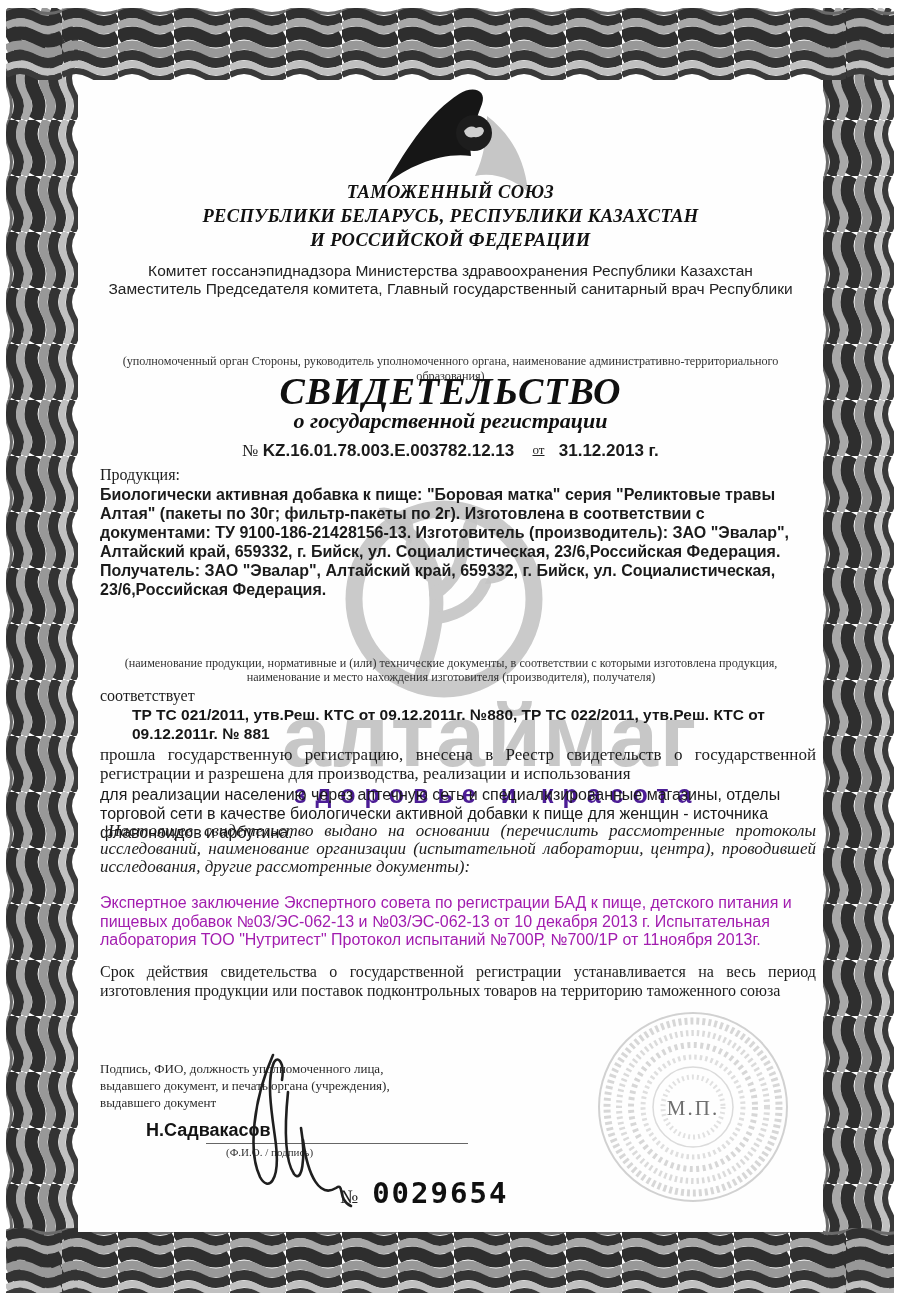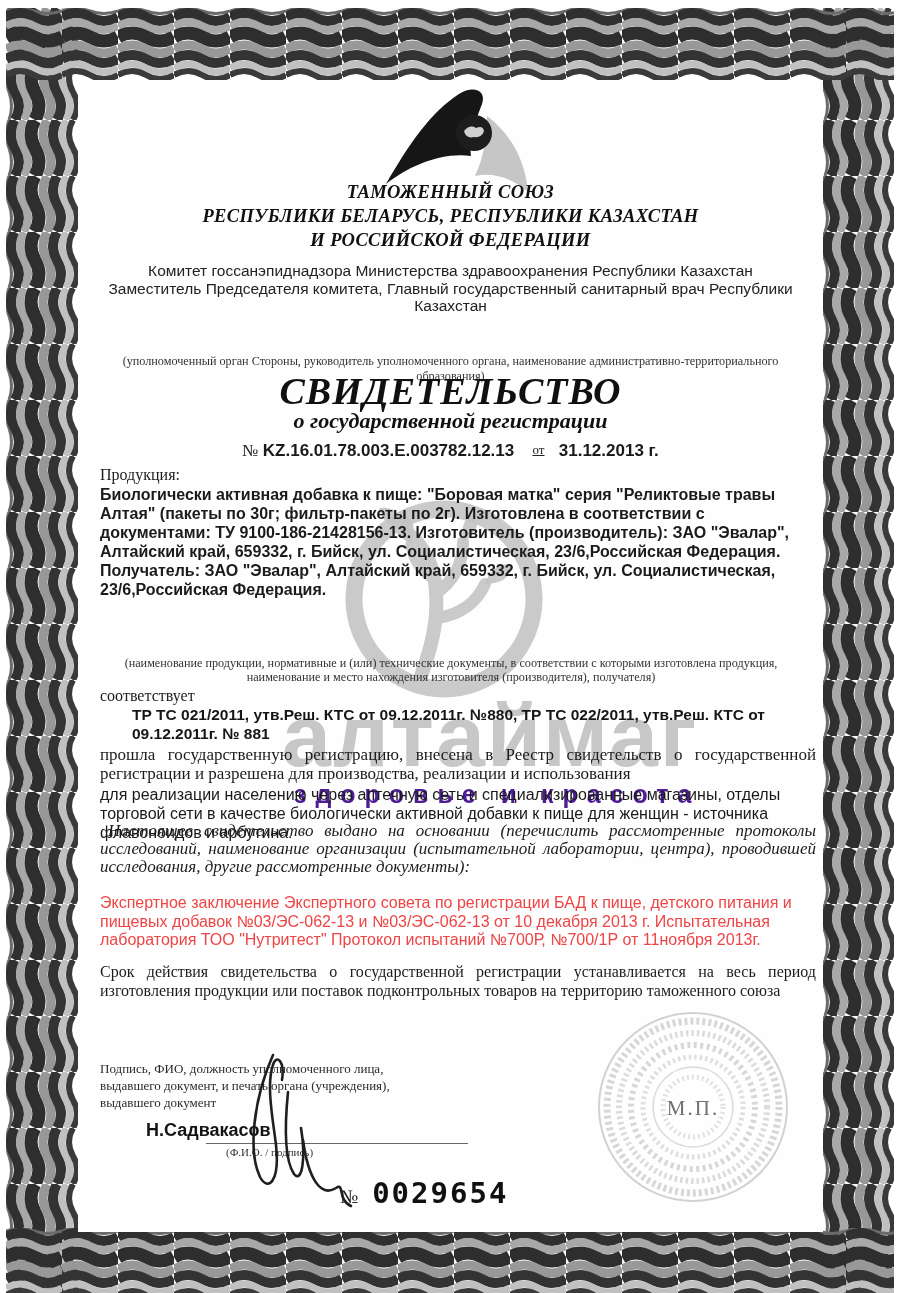--- a/index.html
+++ b/index.html
@@ -55,21 +55,21 @@
   .par{left:22px;width:716px;}
   .product-par{top:405px;font-size:16px;line-height:19px;color:#1b1b1b;font-weight:bold;}
   .caption2{
     left:12px;top:577px;width:722px;font-size:12.2px;line-height:13.5px;color:#333;
   }
   .sootv{left:22px;top:607px;font-size:16px;}
   .regs{top:625px;font-weight:bold;font-size:15.5px;line-height:19px;color:#161616;margin-left:32px;}
   .registration{top:665px;font-size:17px;line-height:19px;text-align:justify;}
   .usage{top:705px;font-size:16px;line-height:19px;color:#1a1a1a;}
   .basis-intro{top:742px;font-size:17px;line-height:18px;text-align:justify;text-indent:8px;font-style:italic;}
-  .basis{top:814px;font-size:16px;line-height:18.5px;color:#ef4444;}
+  .basis{top:814px;font-size:16px;line-height:18.5px;color:#a21caf;}
   .validity{top:883px;font-size:16px;line-height:18.5px;text-align:justify;}
   .sig-caption{left:22px;top:980px;width:305px;font-size:13px;line-height:17px;color:#2a2a2a;}
   .sig-name{left:24px;top:1040px;font-size:18px;font-weight:600;color:#141414;margin-left:44px;}
   .sig-line{left:128px;top:1063px;width:262px;border-top:1.5px solid #666;height:0;}
   .sig-line-caption{left:148px;top:1066px;font-size:11px;color:#333;}
   .serial{left:262px;top:1096px;}
   .serial .no{font-size:19px;color:#222;margin-right:14px;}
   .serial .digits{
     font-family:"DejaVu Sans Mono", monospace;font-weight:bold;
     font-size:29px;letter-spacing:2px;color:#101010;
@@ -153,21 +153,20 @@
 
   <div class="blk hdr-union serif center">
     <div>ТАМОЖЕННЫЙ СОЮЗ</div>
     <div>РЕСПУБЛИКИ БЕЛАРУСЬ, РЕСПУБЛИКИ КАЗАХСТАН</div>
     <div>И РОССИЙСКОЙ ФЕДЕРАЦИИ</div>
   </div>
 
   <div class="blk hdr-committee sans center">
     <div>Комитет госсанэпиднадзора Министерства здравоохранения Республики Казахстан</div>
     <div>Заместитель Председателя комитета, Главный государственный санитарный врач Республики</div>
-    <div>Казахстан</div>
   </div>
 
   <div class="blk caption1 serif center">(уполномоченный орган Стороны, руководитель уполномоченного органа, наименование административно-территориального образования)</div>
 
   <div class="blk title-main serif center">СВИДЕТЕЛЬСТВО</div>
   <div class="blk title-sub serif center">о государственной регистрации</div>
 
   <div class="blk numline serif center">
     <span class="no">№</span>
     <span class="val">KZ.16.01.78.003.E.003782.12.13</span>

